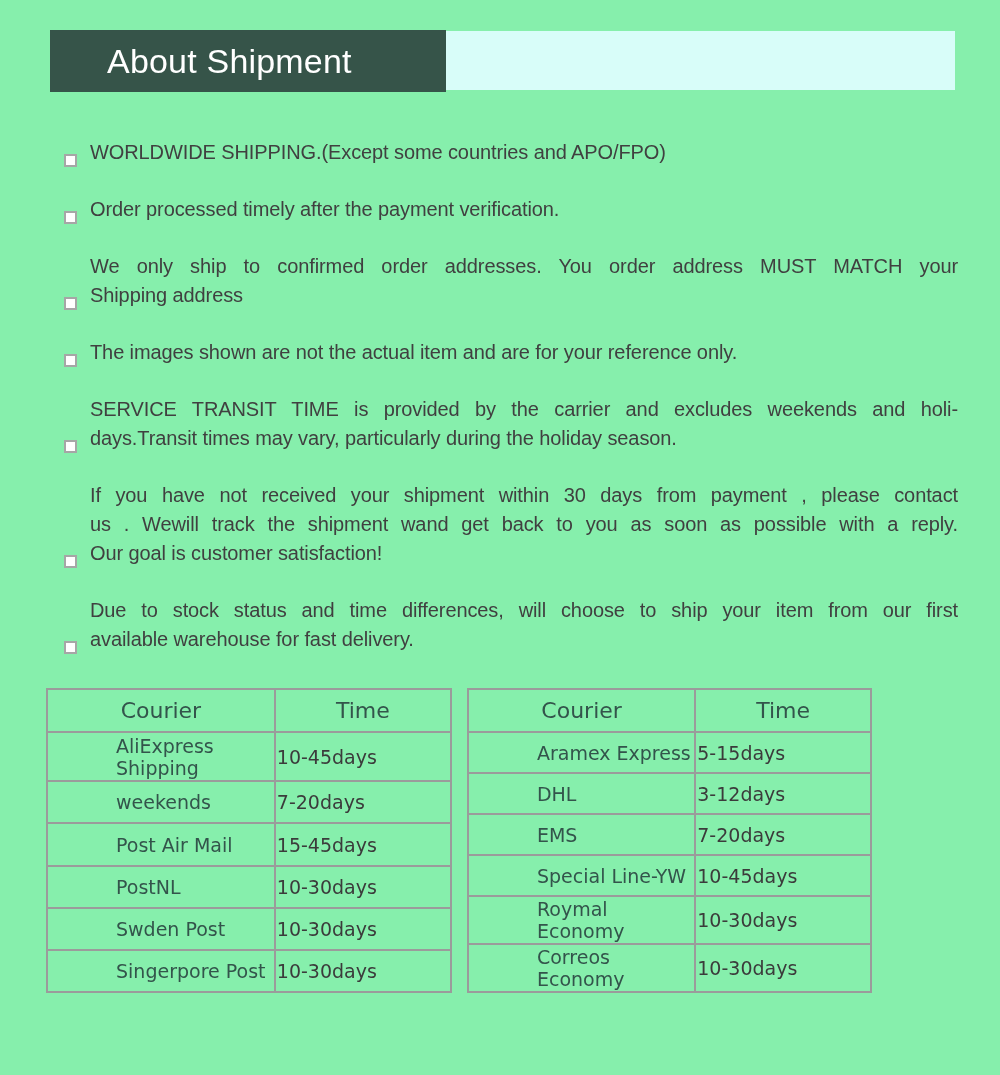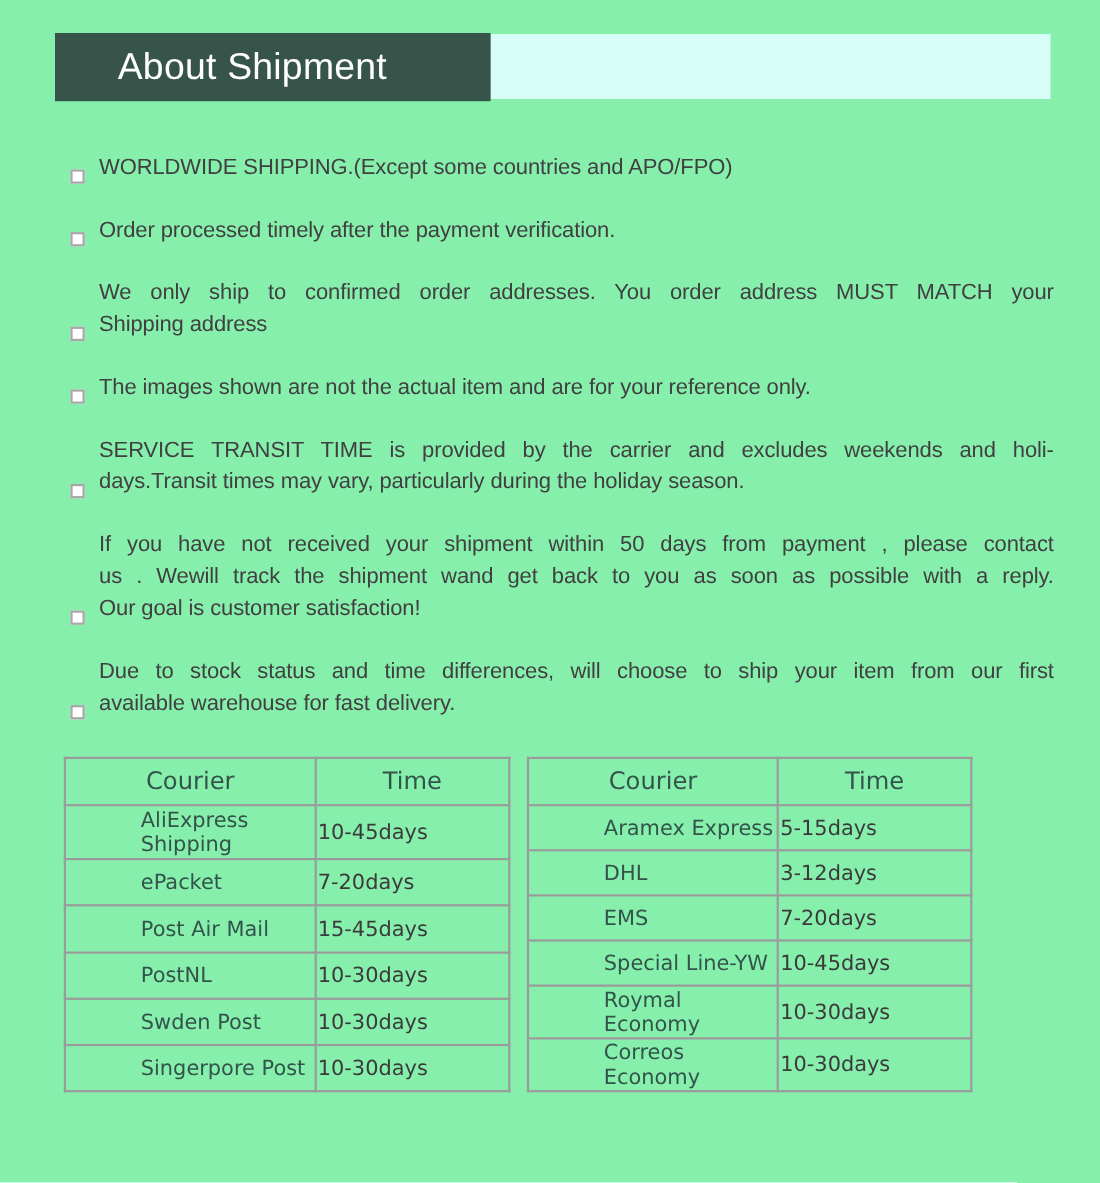--- a/index.html
+++ b/index.html
@@ -67,21 +67,21 @@
     text-align: justify;
     text-align-last: justify;
   }
   .note-line.last {
     text-align-last: left;
   }
 
   
   .tables-row {
     position: absolute;
-    left: 58px; top: 688px;
+    left: 46px; top: 688px;
     width: 826px;
     display: flex;
     gap: 15px;
   }
   table.ship-table {
     border-collapse: collapse;
     table-layout: fixed;
     font-family: "DejaVu Sans", sans-serif;
   }
   table.ship-table.left  { width: 442px; }
@@ -154,21 +154,21 @@
       <div class="note-item">
         <span class="note-box"></span>
         <div class="note-text">
           <div class="note-line">SERVICE TRANSIT TIME is provided by the carrier and excludes weekends and holi-</div>
           <div class="note-line last">days.Transit times may vary, particularly during the holiday season.</div>
         </div>
       </div>
       <div class="note-item">
         <span class="note-box"></span>
         <div class="note-text">
-          <div class="note-line">If you have not received your shipment within 50 days from payment , please contact</div>
+          <div class="note-line">If you have not received your shipment within 30 days from payment , please contact</div>
           <div class="note-line">us . Wewill track the shipment wand get back to you as soon as possible with a reply.</div>
           <div class="note-line last">Our goal is customer satisfaction!</div>
         </div>
       </div>
       <div class="note-item">
         <span class="note-box"></span>
         <div class="note-text">
           <div class="note-line">Due to stock status and time differences, will choose to ship your item from our first</div>
           <div class="note-line last">available warehouse for fast delivery.</div>
         </div>
@@ -182,21 +182,21 @@
             <th class="col-courier">Courier</th>
             <th class="col-time">Time</th>
           </tr>
         </thead>
         <tbody>
           <tr>
             <td class="courier">AliExpress Shipping</td>
             <td class="time">10-45days</td>
           </tr>
           <tr>
-            <td class="courier">ePacket</td>
+            <td class="courier">weekends</td>
             <td class="time">7-20days</td>
           </tr>
           <tr>
             <td class="courier">Post Air Mail</td>
             <td class="time">15-45days</td>
           </tr>
           <tr>
             <td class="courier">PostNL</td>
             <td class="time">10-30days</td>
           </tr>

